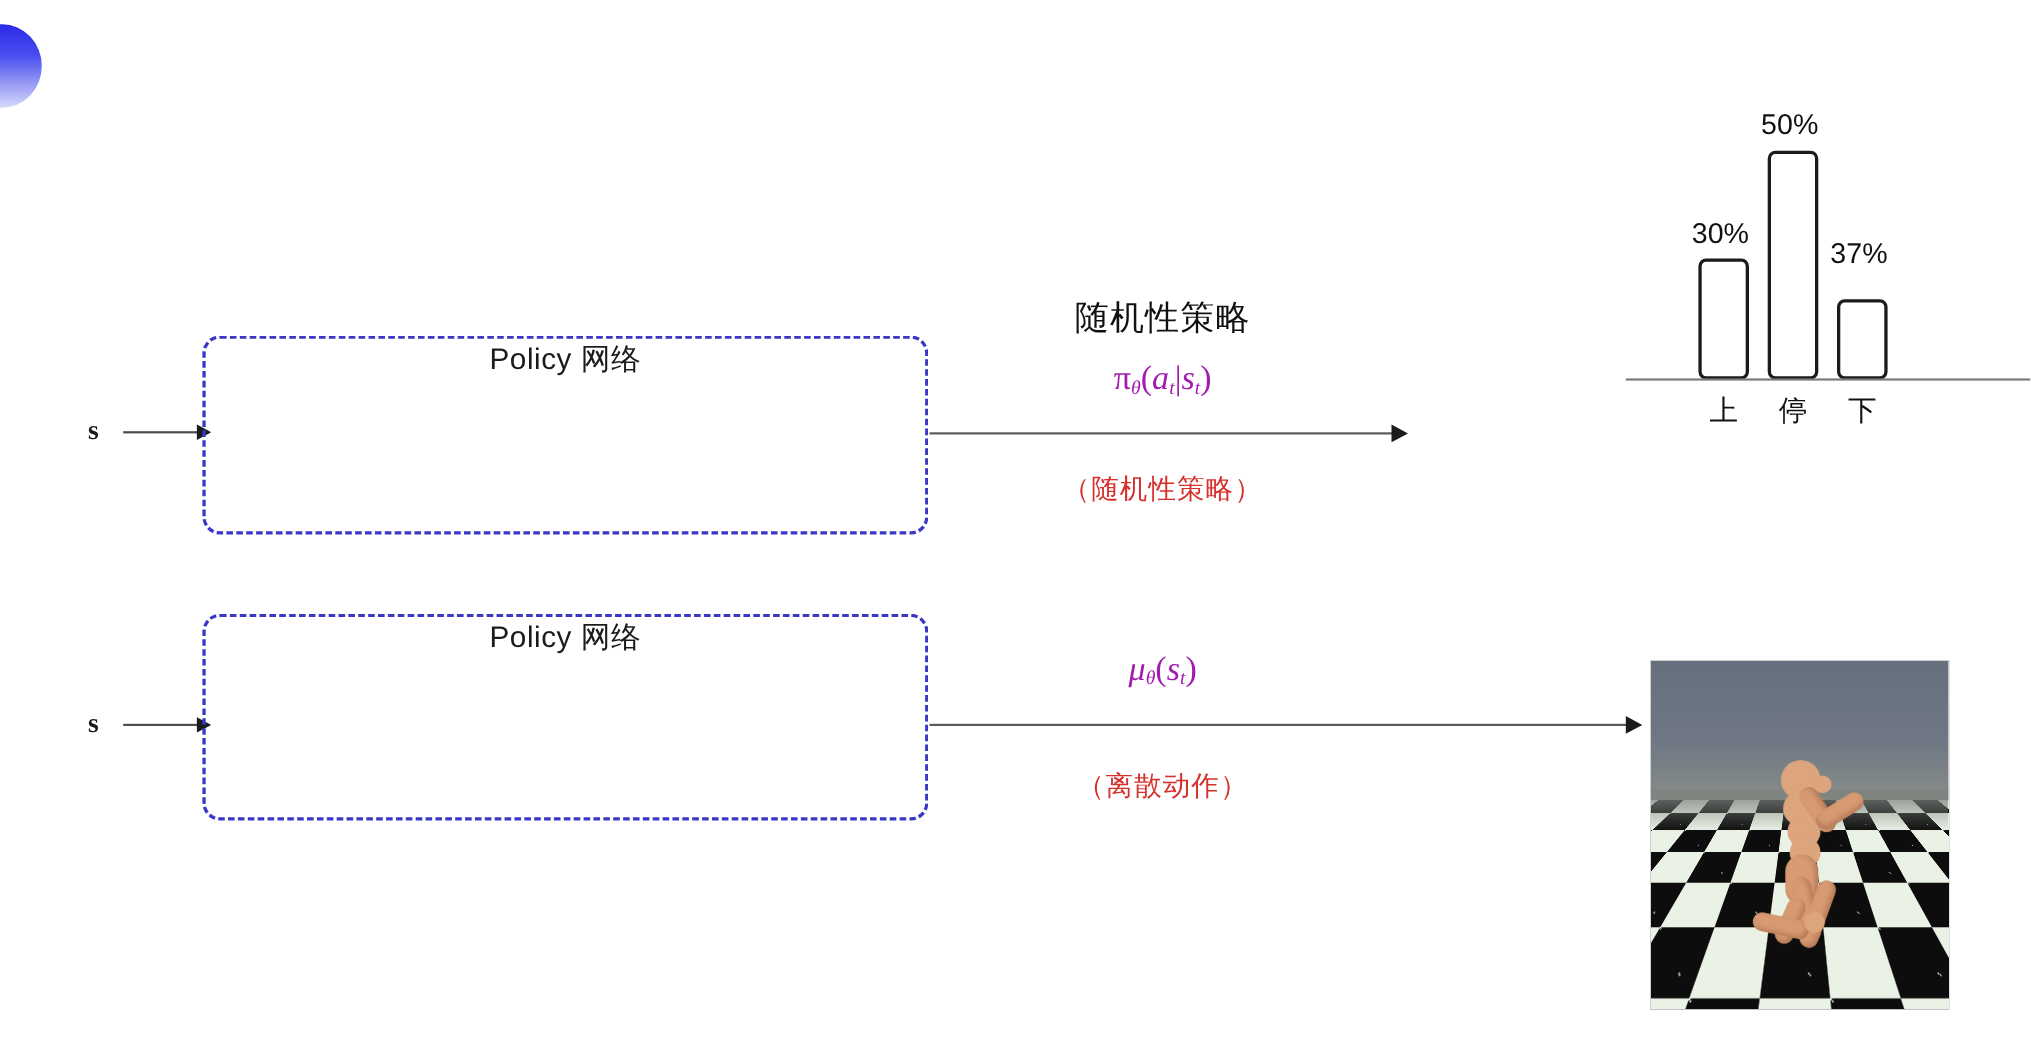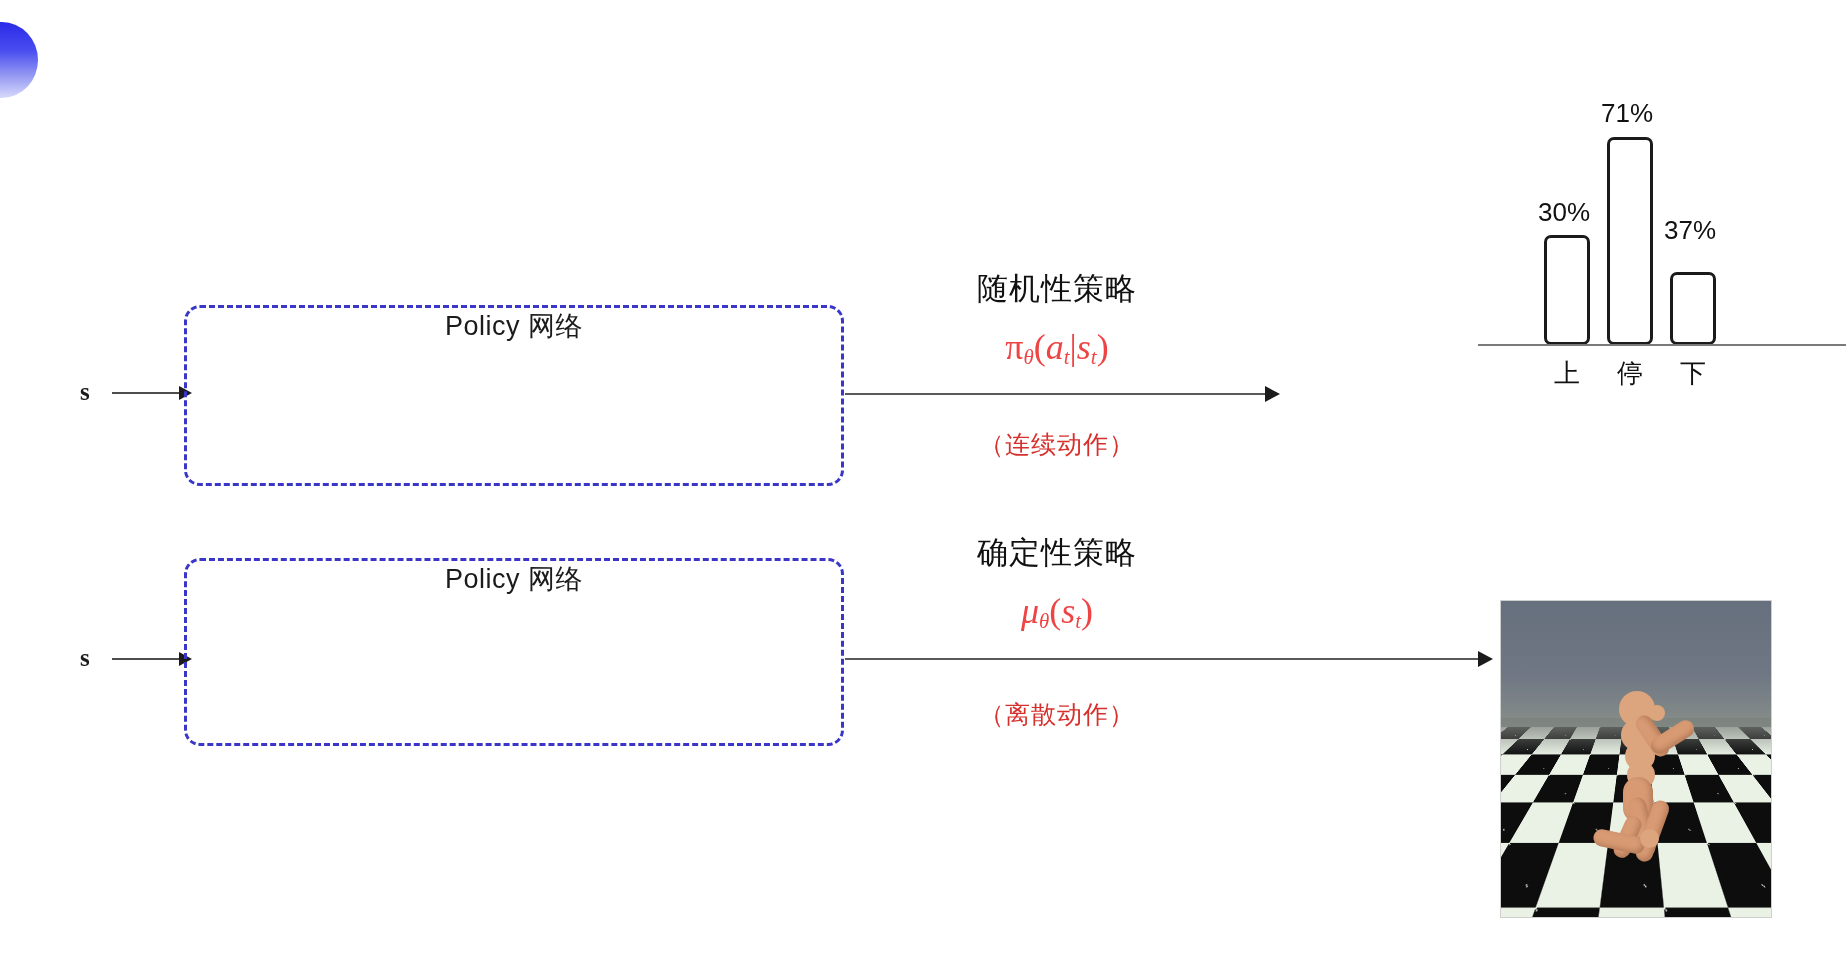--- a/index.html
+++ b/index.html
@@ -105,22 +105,22 @@
     position: absolute;
     text-align: center;
     white-space: nowrap;
   }
   .anno-head {
     font-size: 31px;
     color: #111111;
     letter-spacing: 1px;
   }
   .anno-formula {
-    font-size: 36px;
-    color: #ef4444;
+    font-size: 31px;
+    color: #a21caf;
     font-family: "Liberation Serif", "DejaVu Serif", serif;
     font-style: italic;
   }
   .anno-formula .up { font-style: normal; }
   .anno-formula sub {
     font-size: 0.58em;
     vertical-align: -0.22em;
   }
   .anno-note {
     font-size: 25px;
@@ -209,28 +209,28 @@
     </div>
 
     <div class="out-arrow" style="left:845px; top:263px; width:432px;"></div>
 
     <div class="anno anno-head" style="left:962px; top:138px; width:190px;">随机性策略</div>
 
     <div class="anno anno-formula" style="left:962px; top:196px; width:190px;">
       <span class="up">π</span><sub>θ</sub><span class="up">(</span><span>a</span><sub>t</sub><span class="up">|</span><span>s</span><sub>t</sub><span class="up">)</span>
     </div>
 
-    <div class="anno anno-note" style="left:962px; top:298px; width:190px;">（连续动作）</div>
+    <div class="anno anno-note" style="left:962px; top:298px; width:190px;">（随机性策略）</div>
 
     <div class="chart" style="left:1470px; top:-30px; width:376px; height:330px;">
 
       <div class="bar-value" style="left:42px; top:97px; width:104px;">30%</div>
       <div class="bar" style="left:74px; top:135px; width:46px; height:110px;"></div>
 
-      <div class="bar-value" style="left:105px; top:-2px; width:104px;">71%</div>
+      <div class="bar-value" style="left:105px; top:-2px; width:104px;">50%</div>
       <div class="bar" style="left:137px; top:37px; width:46px; height:208px;"></div>
 
       <div class="bar-value" style="left:168px; top:115px; width:104px;">37%</div>
       <div class="bar" style="left:200px; top:172px; width:46px; height:73px;"></div>
 
       <div class="axis-line" style="left:8px; top:244px; width:368px;"></div>
 
       <div class="bar-cat" style="left:45px; top:256px; width:104px;">上</div>
       <div class="bar-cat" style="left:108px; top:256px; width:104px;">停</div>
       <div class="bar-cat" style="left:171px; top:256px; width:104px;">下</div>
@@ -241,21 +241,20 @@
 
     <div class="s-label" style="left:80px; top:134px;">s</div>
     <div class="in-arrow" style="left:112px; top:148px; width:78px;"></div>
 
     <div class="policy-box" style="left:184px; top:48px; width:654px; height:182px;">
       <span class="policy-label">Policy 网络</span>
     </div>
 
     <div class="out-arrow" style="left:845px; top:148px; width:645px;"></div>
 
-    <div class="anno anno-head" style="left:962px; top:22px; width:190px;">确定性策略</div>
 
     <div class="anno anno-formula" style="left:962px; top:80px; width:190px;">
       <span>μ</span><sub>θ</sub><span class="up">(</span><span>s</span><sub>t</sub><span class="up">)</span>
     </div>
 
     <div class="anno anno-note" style="left:962px; top:188px; width:190px;">（离散动作）</div>
 
     <div class="sim-frame" style="left:1500px; top:90px; width:272px; height:318px;">
       <div class="sim-sky"></div>
       <div class="sim-floor"></div>

